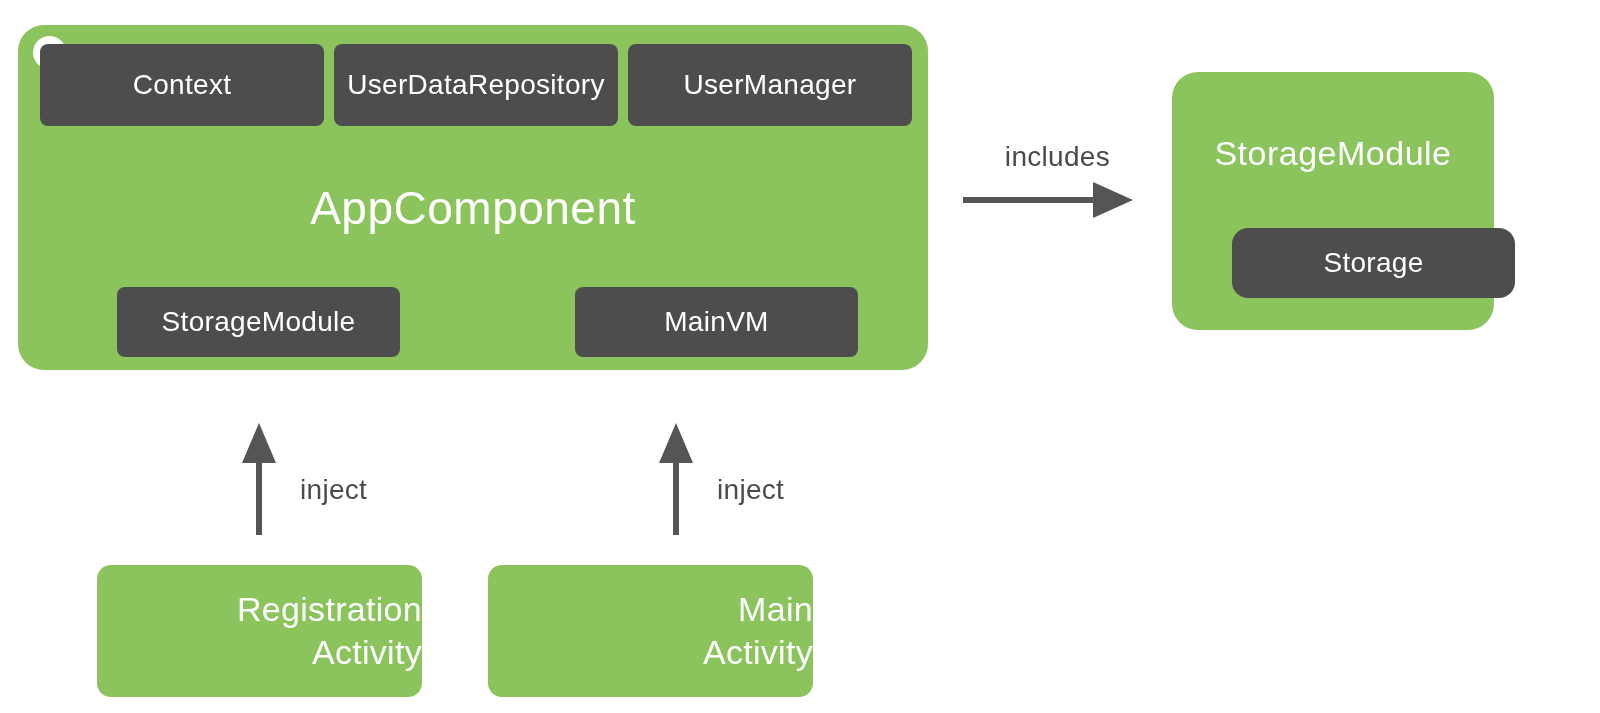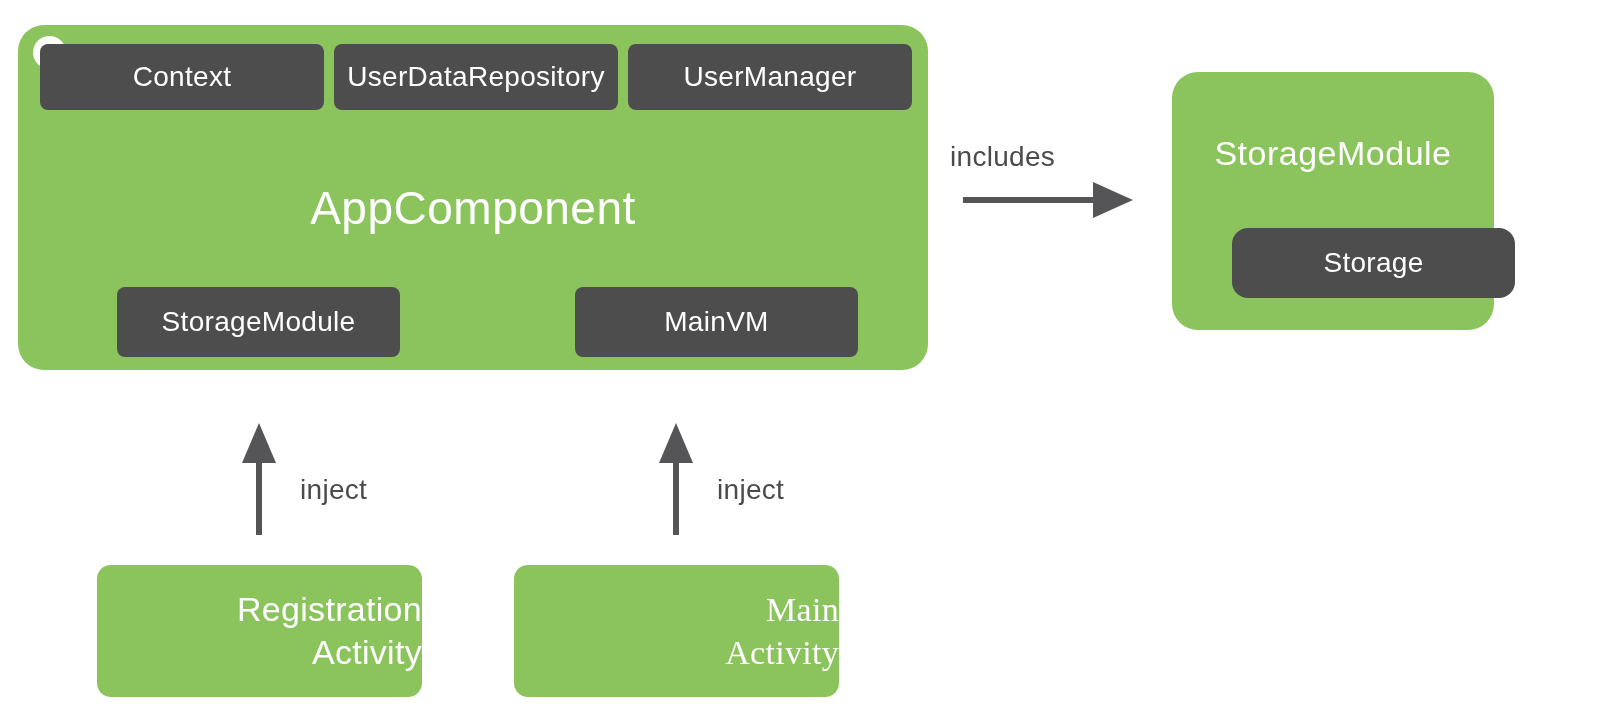--- a/index.html
+++ b/index.html
@@ -45,21 +45,21 @@
   }
 
   .provides-row {
     position: absolute;
     left: 0; top: 19px;
     width: 100%;
     padding: 0 16px 0 22px;
     display: flex;
     justify-content: space-between;
   }
-  .provides-row .dark-box { width: 284px; height: 66px; }
+  .provides-row .dark-box { width: 284px; height: 82px; }
 
   .component-title {
     position: absolute;
     left: 0; top: 156px;
     width: 100%;
     text-align: center;
     font-size: 46px;
     color: var(--white_text, #ffffff);
     letter-spacing: 0.5px;
   }
@@ -85,21 +85,21 @@
     background: var(--arrow, #555557);
   }
   .h-head {
     position: absolute;
     left: 1093px; top: 182px;
     width: 0; height: 0;
     border-top: 18px solid transparent;
     border-bottom: 18px solid transparent;
     border-left: 40px solid var(--arrow, #555557);
   }
-  #includes-label { left: 950px; top: 141px; width: 160px; text-align: left; }
+  #includes-label { left: 950px; top: 141px; width: 160px; text-align: right; }
 
   .v-line {
     position: absolute;
     top: 458px;
     width: 6px; height: 77px;
     background: var(--arrow, #555557);
   }
   .v-head {
     position: absolute;
     top: 423px;
@@ -126,21 +126,21 @@
     display: flex;
     flex-direction: column;
     align-items: flex-end;
     justify-content: center;
     font-size: 34px;
     line-height: 43px;
     text-align: center;
     letter-spacing: 0.3px;
   }
   #activity-registration { left: 97px; }
-  #activity-main         { left: 514px; font-family: Liberation Serif, serif; }
+  #activity-main         { left: 488px; }
 </style>
 </head>
 <body>
 
 <div class="canvas">
 
   <div id="app-component" class="green-node">
     <div class="scope-dot"></div>
 
     <div class="provides-row">

